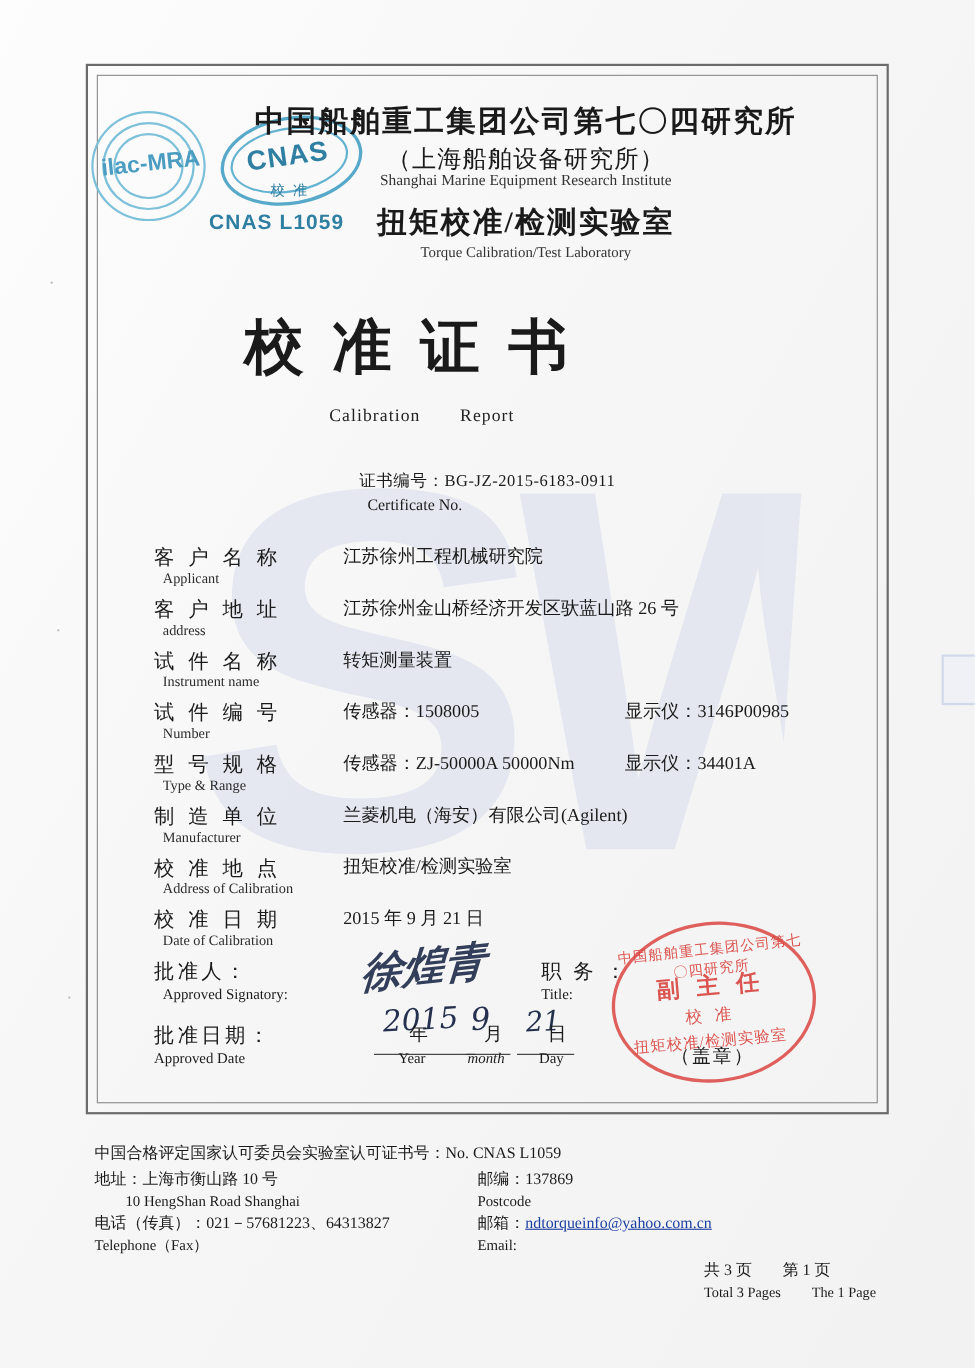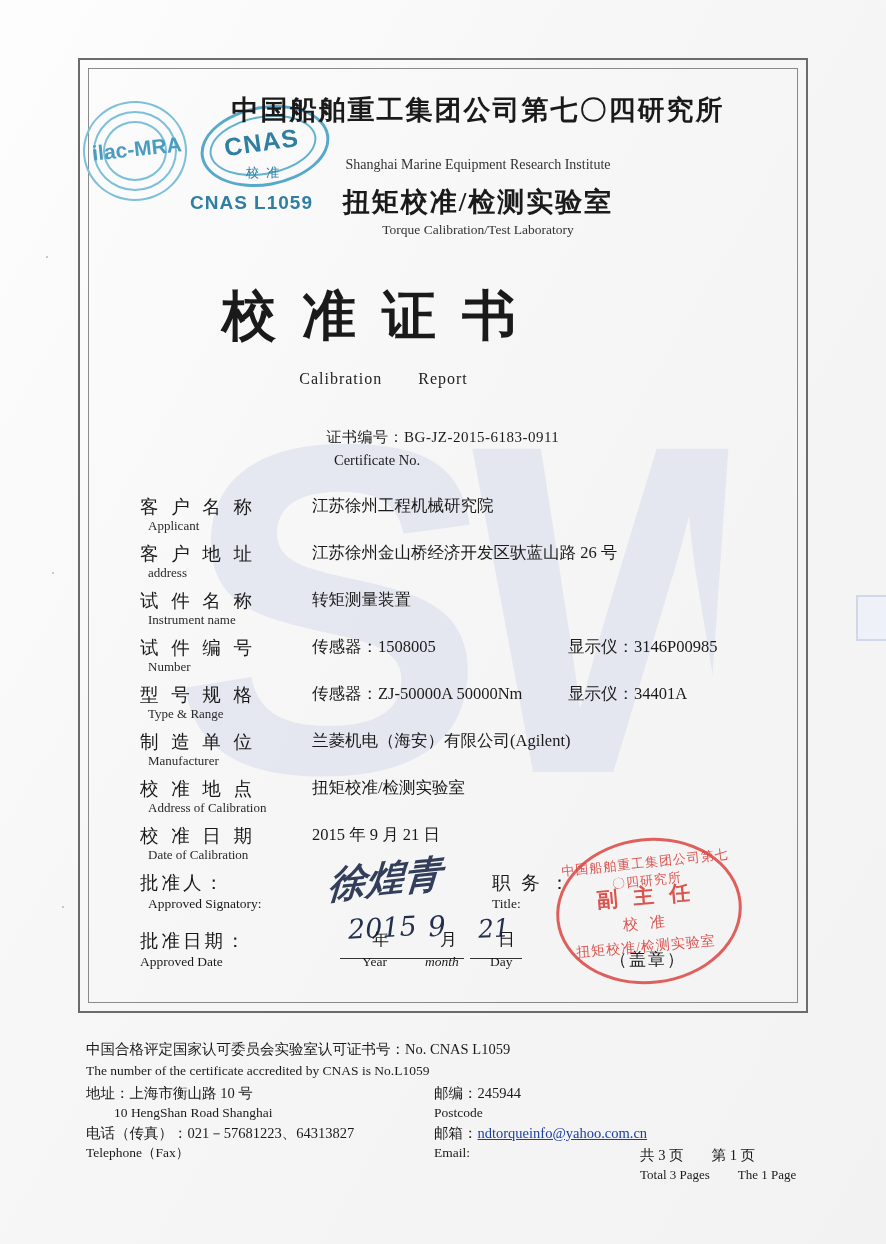--- a/index.html
+++ b/index.html
@@ -267,20 +267,21 @@
 
   <div class="cnas-logo">
     <div class="ellipse"></div>
     <div class="ellipse2"></div>
     <div class="cnas-text">CNAS</div>
     <div class="jz">校 准</div>
   </div>
   <div class="cnas-code">CNAS L1059</div>
 
   <div class="h-cn1">中国船舶重工集团公司第七〇四研究所</div>
+  <div class="h-cn2">（上海船舶设备研究所）</div>
   <div class="h-en1">Shanghai Marine Equipment Research Institute</div>
   <div class="h-cn3">扭矩校准/检测实验室</div>
   <div class="h-en2">Torque Calibration/Test Laboratory</div>
 
   <div class="title-cn">校准证书</div>
   <div class="title-en">
     <span>Calibration</span><span>Report</span>
   </div>
 
   <div class="certno">
@@ -364,25 +365,24 @@
   <div class="stamp">
     <div class="oval"></div>
     <div class="t-top">中国船舶重工集团公司第七〇四研究所</div>
     <div class="t-mid">副 主 任</div>
     <div class="t-mid2">校 准</div>
     <div class="t-bot">扭矩校准/检测实验室</div>
   </div>
 
   <div class="footer">
     <div class="f-row f-cn">中国合格评定国家认可委员会实验室认可证书号：No. CNAS L1059</div>
-    <div class="f-row f-en">The number of the certificate accredited by CNAS is No.L1059</div>
     <div class="f-row" style="height:38px;margin-top:4px;">
       <div class="f-cn">地址：上海市衡山路 10 号</div>
       <div class="f-en" style="padding-left:28px;">10 HengShan Road Shanghai</div>
-      <div class="f-col2 f-cn">邮编：245944</div>
+      <div class="f-col2 f-cn">邮编：137869</div>
       <div class="f-col2b f-en">Postcode</div>
     </div>
     <div class="f-row" style="height:38px;">
       <div class="f-cn">电话（传真）：021－57681223、64313827</div>
       <div class="f-en">Telephone（Fax）</div>
       <div class="f-col2 f-cn">
         <span>邮箱：</span><span class="mail">ndtorqueinfo@yahoo.com.cn</span>
       </div>
       <div class="f-col2b f-en">Email:</div>
     </div>

